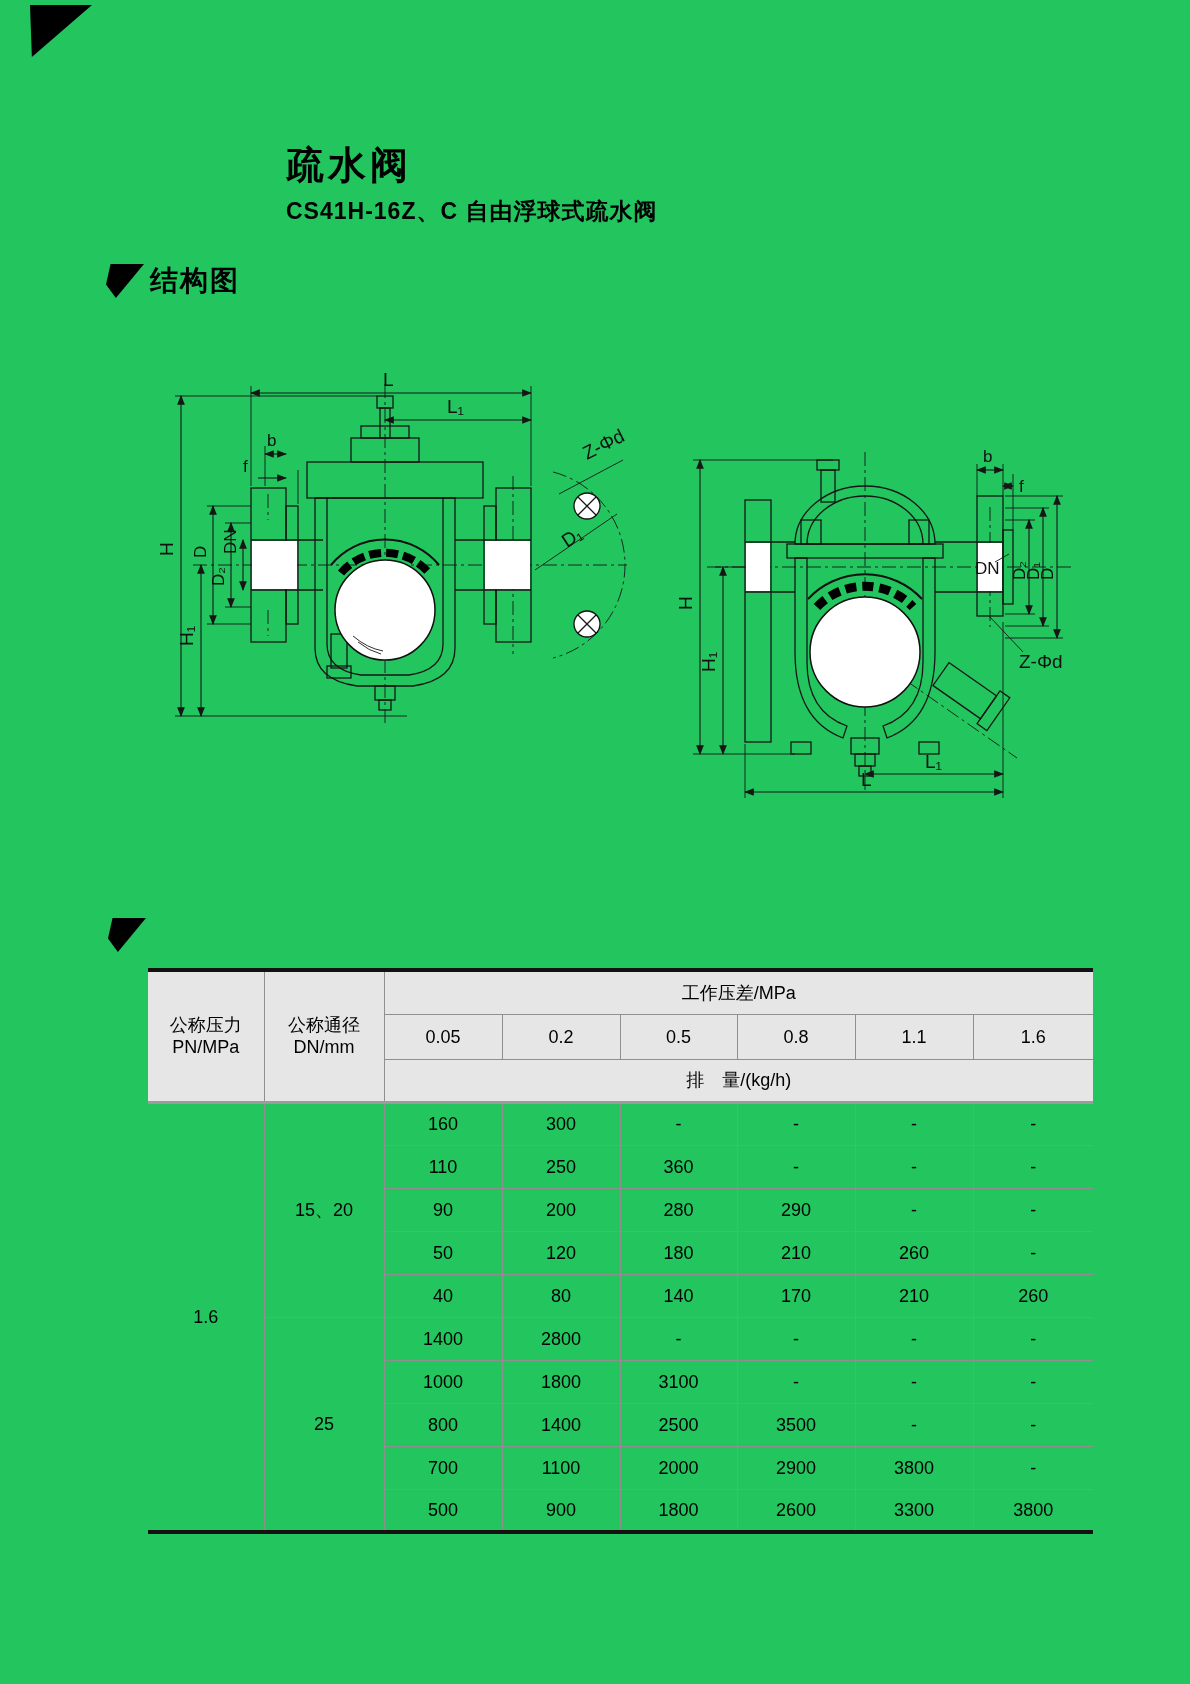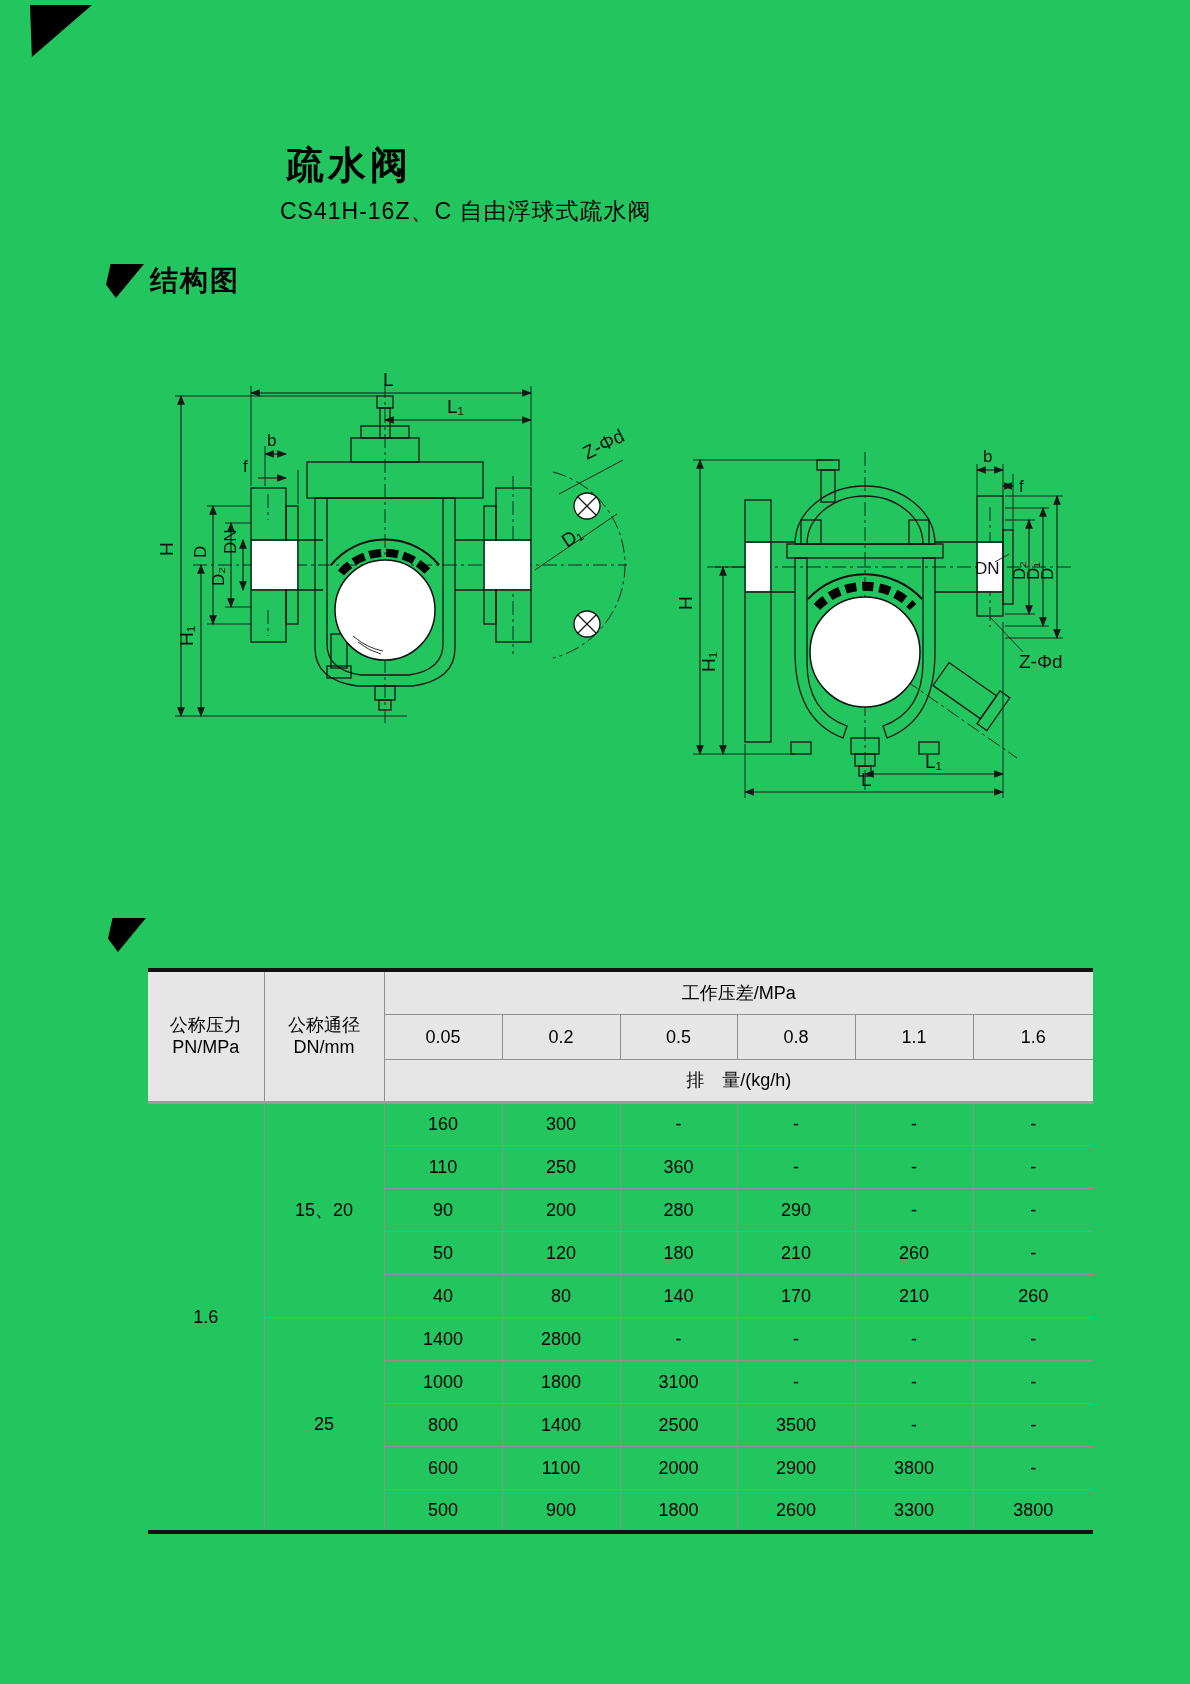--- a/index.html
+++ b/index.html
@@ -2,21 +2,21 @@
 <html><head>
 <meta charset="utf-8">
 <style>
   html,body{margin:0;padding:0;background:#fff;}
   .page{position:relative;width:1190px;height:1684px;background:#22c55e;overflow:hidden;
         font-family:"Liberation Sans","DejaVu Sans",sans-serif;color:#000;}
   .corner-mark{position:absolute;left:30px;top:5px;width:62px;height:52px;background:#000;
         clip-path:polygon(0 0,100% 0,3% 100%);}
   .page-title{position:absolute;left:286px;top:140px;font-family:"DejaVu Serif","Liberation Serif",serif;
         font-weight:bold;font-size:38px;letter-spacing:4px;}
-  .page-subtitle{position:absolute;left:280px;top:196px;font-weight:normal;font-size:23px;letter-spacing:1px;}
+  .page-subtitle{position:absolute;left:286px;top:196px;font-weight:bold;font-size:23px;letter-spacing:1px;}
   .sec{position:absolute;display:flex;align-items:center;}
   .sec-marker{width:38px;height:34px;background:#000;
         clip-path:polygon(12% 0,100% 0,26% 100%,0 60%);margin-right:6px;flex:0 0 auto;}
   .sec-title{font-family:"DejaVu Serif","Liberation Serif",serif;font-weight:bold;font-size:28px;
         letter-spacing:2px;line-height:34px;}
   .sec1{left:106px;top:264px;}
   .sec2{left:108px;top:918px;}
   
   .dims-table{position:absolute;left:148px;top:968px;border-collapse:collapse;table-layout:fixed;
         border-top:4px solid #121212;border-bottom:4px solid #121212;}
@@ -379,21 +379,21 @@
       </tr>
       <tr class="r-data">
         <td>800</td>
         <td>1400</td>
         <td>2500</td>
         <td>3500</td>
         <td>-</td>
         <td class="br0">-</td>
       </tr>
       <tr class="r-data">
-        <td>600</td>
+        <td>700</td>
         <td>1100</td>
         <td>2000</td>
         <td>2900</td>
         <td>3800</td>
         <td class="br0">-</td>
       </tr>
       <tr class="r-data">
         <td>500</td>
         <td>900</td>
         <td>1800</td>

